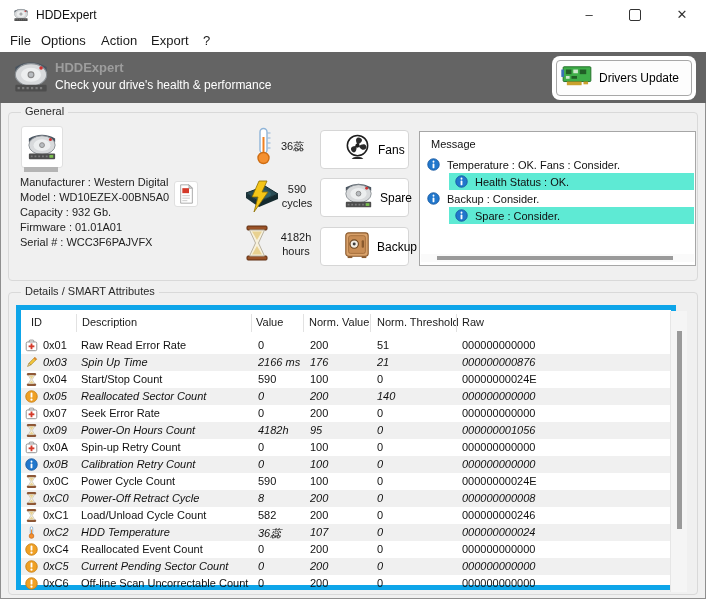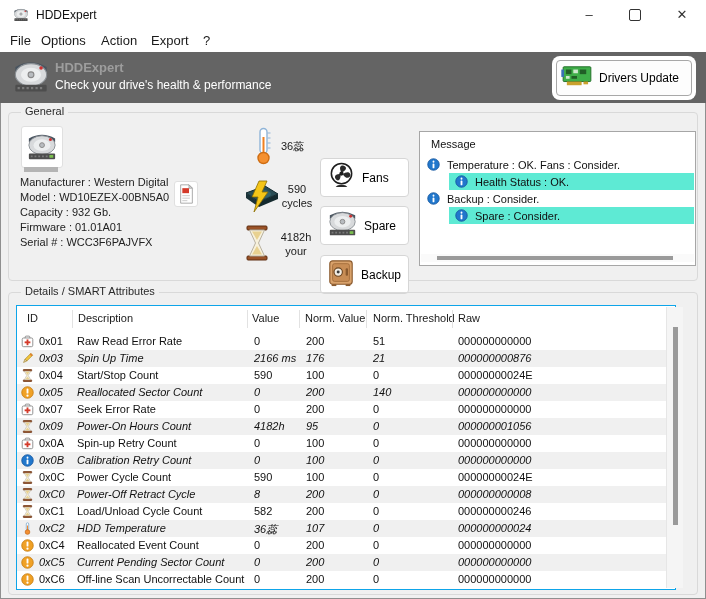--- a/index.html
+++ b/index.html
@@ -35,34 +35,34 @@
   #hdd-thumb{left:21px;top:126px;width:40px;height:40px;background:#fff;border:1px solid #e0e0e0;border-radius:3px;display:flex;align-items:center;justify-content:center;}
   #hdd-bar{left:24px;top:167px;width:34px;height:5px;background:#b4b4b4;}
   #drive-info{left:20px;top:175px;font-size:11px;line-height:15px;color:#222;}
   #pdf-btn{left:174px;top:181px;width:22px;height:24px;background:#fff;border:1px solid #e0e0e0;border-radius:3px;display:flex;align-items:center;justify-content:center;}
   #thermo-big{left:254px;top:127px;width:20px;height:38px;}
   #temp-text{left:281px;top:139px;font-size:11px;}
   #power-ico{left:240px;top:180px;width:40px;height:34px;}
   #power-text{left:272px;top:182px;width:50px;text-align:center;font-size:11px;line-height:14px;}
   #hours-ico{left:245px;top:225px;width:24px;height:36px;}
   #hours-text{left:270px;top:230px;width:52px;text-align:center;font-size:11px;line-height:14px;}
-  .gbtn{position:absolute;left:320px;width:89px;background:#fff;border:1px solid #d6d6d6;border-radius:4px;display:flex;align-items:center;box-sizing:border-box;padding:0 6px;gap:6px;margin-top:28px;}
+  .gbtn{position:absolute;left:320px;width:89px;background:#fff;border:1px solid #d6d6d6;border-radius:4px;display:flex;align-items:center;box-sizing:border-box;padding:0 22px;gap:6px;}
   #fans-btn{top:130px;height:39px;} #spare-btn{top:178px;height:39px;} #backup-btn{top:227px;height:39px;}
   .gbtn .blabel{font-size:12px;color:#000;}
   
   #message-panel{left:419px;top:131px;width:277px;height:135px;background:#fff;border:1px solid #a6a6a6;box-sizing:border-box;}
   #message-panel .mlabel{position:absolute;left:11px;top:6px;font-size:11px;color:#111;}
   #message-list{position:absolute;left:1px;top:24px;width:273px;}
   .msg-row{position:relative;height:17px;display:flex;align-items:center;padding-left:6px;gap:7px;}
   .msg-row.stripe{background:#5eead4;margin-left:28px;}
   .mtext{font-size:11px;color:#111;}
   #msg-hscroll{position:absolute;left:1px;bottom:3px;width:273px;height:8px;background:#fafafa;}
   #msg-hthumb{position:absolute;left:16px;top:2px;width:236px;height:4px;background:#9a9a9a;}
   
-  #listview{left:16px;top:305px;width:660px;height:285px;background:#fff;border:1px solid #0ea5e9;box-sizing:border-box;}
+  #listview{left:16px;top:305px;width:660px;height:285px;background:#fff;border:5px solid #0ea5e9;box-sizing:border-box;}
   #lheader{position:absolute;left:0;top:0;width:649px;height:27px;background:#fff;}
   .hcell{position:absolute;top:6px;font-size:11px;color:#1a1a1a;}
   .hsep{position:absolute;top:4px;width:1px;height:18px;background:#e2e2e2;}
   #smart-table-body{position:absolute;left:0;top:27px;width:649px;}
   .trow{position:relative;height:17px;}
   .trow.stripe{background:#f0f0f0;font-style:italic;}
   .trow span{position:absolute;top:2px;font-size:11px;color:#111;white-space:nowrap;}
   .c-icon{left:4px;top:2px!important;width:13px;height:13px;}
   .c-id{left:22px;} .c-desc{left:60px;} .c-val{left:237px;} .c-nval{left:289px;} .c-nthr{left:356px;} .c-raw{left:441px;}
   #vscroll{position:absolute;left:649px;top:1px;width:17px;height:281px;background:#f5f5f5;border-left:1px solid #e6e6e6;box-sizing:border-box;}
@@ -196,21 +196,21 @@
     <svg viewBox="0 0 24 36" width="24" height="36">
         <rect x="2" y="1" width="20" height="4" rx="1" fill="#9a5227" stroke="#5f2f12"></rect>
         <rect x="2" y="31" width="20" height="4" rx="1" fill="#9a5227" stroke="#5f2f12"></rect>
         <path d="M4.5 5 h15 L13.5 18 L19.5 31 h-15 L10.5 18 Z" fill="#f7f1dc" stroke="#b9b2a0"></path>
         <path d="M7 6.5 h10 L12 15 Z" fill="#e8d190"></path>
         <path d="M7 29.5 h10 L12 21 Z" fill="#e8d190"></path>
       </svg>
   </div>
   <div class="absbox" id="hours-text">
     <div>4182h</div>
-    <div>your</div>
+    <div>hours</div>
   </div>
 
   <div class="gbtn" id="fans-btn">
     <span>
       <svg viewBox="0 0 30 30" width="29" height="29">
           <circle cx="15" cy="13" r="10.5" fill="#fff" stroke="#1d1d1d" stroke-width="1.6"></circle>
           <path d="M15 12 C11 5 16 3 19 6 C21 8 18 11 15 12 Z" fill="#2a2a2a"></path>
           <path d="M14 13.5 C7 13 7 18 10.5 20 C13 21 14.5 17 14 13.5 Z" fill="#2a2a2a"></path>
           <path d="M16.5 14 C20 20 25 17 24 13.5 C23 10.5 18.5 11.5 16.5 14 Z" fill="#2a2a2a"></path>
           <circle cx="15" cy="13" r="2.2" fill="#1d1d1d"></circle>

